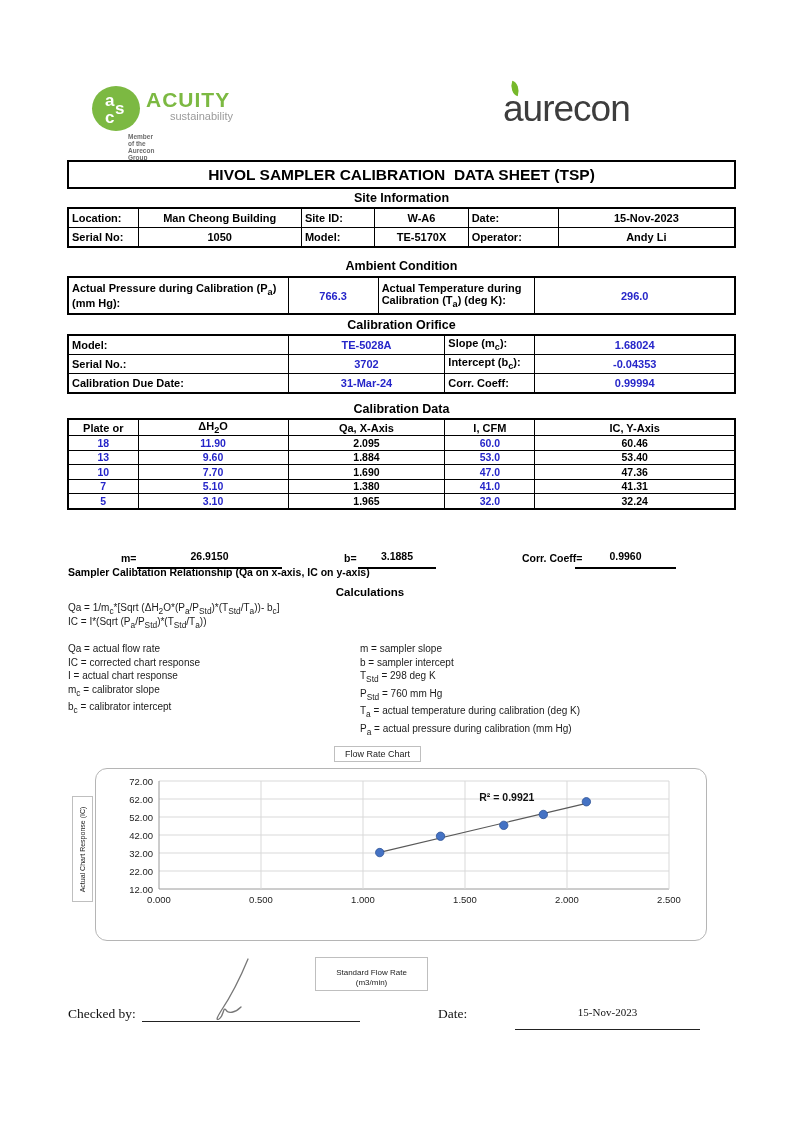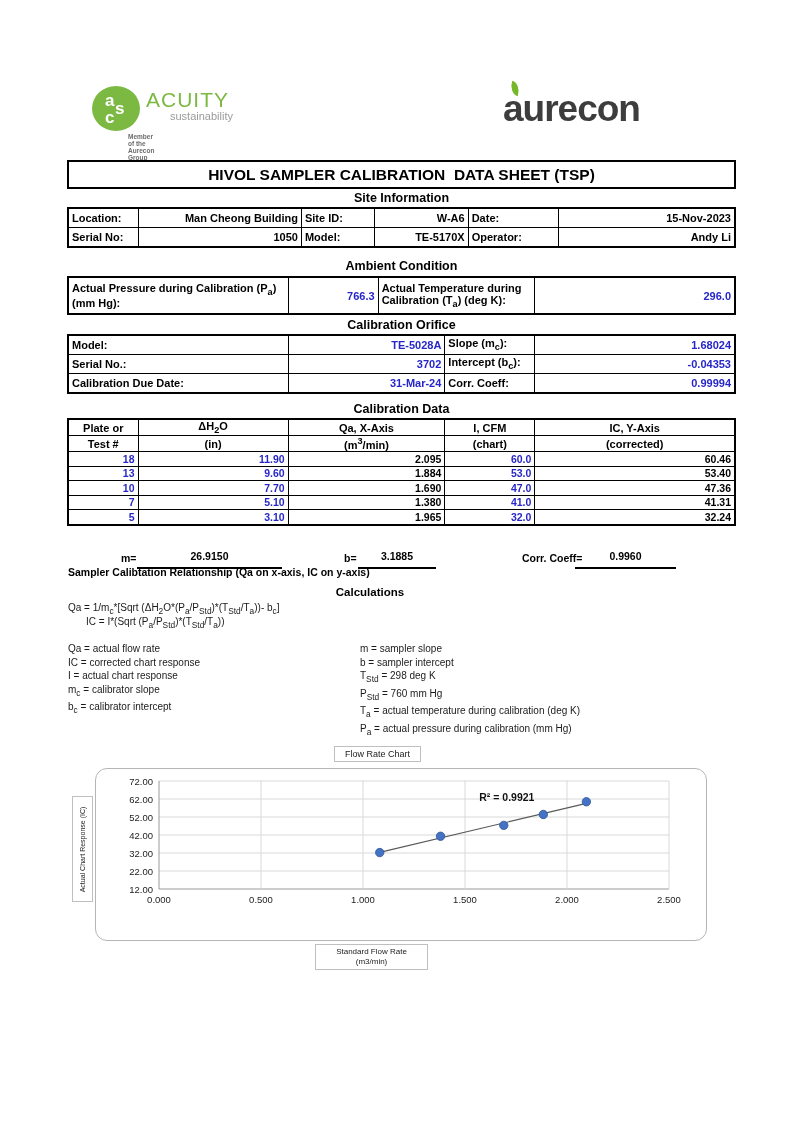--- a/index.html
+++ b/index.html
@@ -5,43 +5,43 @@
   html,body{margin:0;padding:0;background:#fff;}
   .page{position:relative;width:802px;height:1133px;background:#ffffff;
         font-family:"Liberation Sans", sans-serif;color:#000;overflow:hidden;}
 
   
   .logo-row{position:absolute;left:0;top:84px;width:802px;height:70px;}
   .acuity{position:absolute;left:92px;top:0;}
   .acuity-circle{position:absolute;left:0;top:2px;width:48px;height:45px;border-radius:50%;
                  background:#7cb942;}
   .acuity-circle svg{width:48px;height:45px;}
-  .acuity-name{position:absolute;left:54px;top:4px;font-size:21px;font-weight:normal;color:#7cb942;letter-spacing:1px;}
+  .acuity-name{position:absolute;left:54px;top:4px;font-size:21px;font-weight:bold;color:#7cb942;letter-spacing:1px;}
   .acuity-tag{position:absolute;left:78px;top:26px;font-size:11px;color:#9b9b9b;}
   .acuity-member{position:absolute;left:36px;top:49px;font-size:6.5px;font-weight:bold;color:#6d6d6d;}
   .aurecon{position:absolute;left:503px;top:4px;}
-  .aurecon-name{font-size:37px;font-weight:700;color:#3d3d3d;letter-spacing:-1px;
+  .aurecon-name{font-size:37px;font-weight:400;color:#3d3d3d;letter-spacing:-1px;
                 font-family:"Liberation Sans",sans-serif;}
   .aurecon-leaf{position:absolute;left:7px;top:-6px;width:10px;height:13px;background:#76b82a;
                 border-radius:0 100% 0 100%;transform:rotate(18deg);}
 
   
   .title-box{position:absolute;left:67px;top:160px;width:665px;height:25px;border:2px solid #000;
              display:flex;align-items:center;justify-content:center;}
   .title-box span{font-size:15.5px;font-weight:bold;white-space:pre;}
 
   .sec-head{position:absolute;left:67px;width:669px;text-align:center;font-weight:bold;font-size:12.5px;}
 
   
   table{border-collapse:collapse;table-layout:fixed;position:absolute;left:67px;width:669px;
         font-size:11px;font-weight:bold;}
   table{border:2px solid #000;}
   td{border:1px solid #000;padding:0 3px;height:18px;overflow:hidden;}
   td.lbl{text-align:left;}
-  td.val{text-align:right;}
+  td.val{text-align:center;}
   .blue{color:#2626c9;}
   #caldata-table td{height:13.5px;font-size:10.5px;}
   #caldata-table td.hdr{height:15px;font-size:11px;text-align:center;}
 
   
   .samp-head{position:absolute;left:68px;top:533px;font-size:10.5px;font-weight:bold;margin-top:33px;}
   .samp-row{position:absolute;left:0;top:550px;width:802px;height:20px;font-size:10.5px;font-weight:bold;}
   .samp-row .lab{position:absolute;top:2px;}
   .uline{position:absolute;top:0;border-bottom:2px solid #000;text-align:center;font-size:10.5px;font-weight:bold;height:17px;}
 
@@ -54,22 +54,22 @@
   
   .chart-wrap{position:absolute;left:0;top:744px;width:771px;height:235px;}
   .chart-title-box{position:absolute;left:334px;top:2px;border:1px solid #bfbfbf;background:#fff;
                    font-size:9px;padding:2px 10px;color:#222;}
   .chart-frame{position:absolute;left:95px;top:24px;width:610px;height:171px;border:1.5px solid #b5b5b5;
                border-radius:12px;background:#fff;}
   .ylab-box{position:absolute;left:72px;top:52px;width:19px;height:104px;border:1px solid #bfbfbf;background:#fff;
             display:flex;align-items:center;justify-content:center;}
   .ylab-box span{transform:rotate(-90deg);white-space:nowrap;font-size:7px;color:#222;}
   .plot-svg{position:absolute;left:100px;top:26px;}
-  .xlab-box{position:absolute;left:315px;top:200px;width:111px;height:22px;border:1px solid #bfbfbf;background:#fff;
-            font-size:8px;text-align:center;line-height:10px;padding-top:2px;color:#222;}
+  .xlab-box{position:absolute;left:315px;top:213px;width:111px;height:22px;border:1px solid #bfbfbf;background:#fff;
+            font-size:8px;text-align:center;line-height:10px;padding-top:10px;color:#222;}
 
   
   .footer{position:absolute;left:0;top:998px;width:802px;height:70px;
           font-family:"Liberation Serif", serif;font-size:13.5px;color:#111;}
   .chk-lab{position:absolute;left:68px;top:8px;}
   .chk-line{position:absolute;left:142px;top:0px;width:218px;height:23px;border-bottom:1.5px solid #222;}
   .date-lab{position:absolute;left:438px;top:8px;}
   .date-line{position:absolute;left:515px;top:0px;width:185px;height:23px;border-bottom:1.5px solid #222;
              text-align:center;font-size:11px;padding-top:8px;}
   .sig{position:absolute;left:196px;top:-42px;}
@@ -191,27 +191,20 @@
       </colgroup>
   <tbody>
         <tr>
           <td class="hdr">Plate or</td>
           <td class="hdr">ΔH<sub>2</sub>O</td>
           <td class="hdr">Qa, X-Axis</td>
           <td class="hdr">I, CFM</td>
           <td class="hdr">IC, Y-Axis</td>
         </tr>
         <tr>
-          <td class="hdr">Test #</td>
-          <td class="hdr">(in)</td>
-          <td class="hdr">(m<sup>3</sup>/min)</td>
-          <td class="hdr">(chart)</td>
-          <td class="hdr">(corrected)</td>
-        </tr>
-        <tr>
           <td class="val blue">18</td>
           <td class="val blue">11.90</td>
           <td class="val ">2.095</td>
           <td class="val blue">60.0</td>
           <td class="val ">60.46</td>
         </tr>
         <tr>
           <td class="val blue">13</td>
           <td class="val blue">9.60</td>
           <td class="val ">1.884</td>
@@ -247,21 +240,21 @@
     <span class="lab" style="left:121px;">m=</span>
     <span class="uline" style="left:137px;width:145px;">26.9150</span>
     <span class="lab" style="left:344px;">b=</span>
     <span class="uline" style="left:358px;width:78px;">3.1885</span>
     <span class="lab" style="left:522px;">Corr. Coeff=</span>
     <span class="uline" style="left:575px;width:101px;">0.9960</span>
   </div>
 
   <div class="calc-head">Calculations</div>
   <div class="formula" style="top:602px;">Qa = 1/m<sub>c</sub>*[Sqrt (ΔH<sub>2</sub>O*(P<sub>a</sub>/P<sub>Std</sub>)*(T<sub>Std</sub>/T<sub>a</sub>))- b<sub>c</sub>]</div>
-  <div class="formula" style="top:616px;margin-left:18px;">IC = I*(Sqrt (P<sub>a</sub>/P<sub>Std</sub>)*(T<sub>Std</sub>/T<sub>a</sub>))</div>
+  <div class="formula" style="top:616px;">IC = I*(Sqrt (P<sub>a</sub>/P<sub>Std</sub>)*(T<sub>Std</sub>/T<sub>a</sub>))</div>
   <div class="defs" style="left:68px;top:642px;" id="defs-left">
       <div>Qa = actual flow rate</div>
       <div>IC = corrected chart response</div>
       <div>I = actual chart response</div>
       <div>m<sub>c</sub>  = calibrator slope</div>
       <div>b<sub>c</sub>  = calibrator intercept</div>
     </div>
   <div class="defs" style="left:360px;top:642px;" id="defs-right">
       <div>m = sampler slope</div>
       <div>b  = sampler intercept</div>
@@ -311,14 +304,23 @@
         <circle cx="443.33599999999996" cy="44.480000000000004" r="4.2" fill="#4472c4" stroke="#2e5395" stroke-width="0.8"></circle>
         <circle cx="486.38000000000005" cy="31.772000000000006" r="4.2" fill="#4472c4" stroke="#2e5395" stroke-width="0.8"></circle>
         <text x="379.28000000000003" y="31.16000000000001" font-size="10.5" font-weight="600" fill="#111" font-family="Liberation Sans, sans-serif">R² = 0.9921</text>
       </svg>
     <div class="xlab-box">
       <div>Standard Flow Rate</div>
       <div>(m3/min)</div>
     </div>
   </div>
 
+  <div class="footer">
+    <span class="chk-lab">Checked by:</span>
+    <span class="chk-line"></span>
+    <svg class="sig" width="70" height="68">
+      <path d="M52,3 C45,20 33,43 25,55 C22,60 19,65 23,63 C28,60 27,50 30,54 C32,58 39,57 45,51" fill="none" stroke="#777" stroke-width="1.3" stroke-linecap="round"></path>
+    </svg>
+    <span class="date-lab">Date:</span>
+    <span class="date-line">15-Nov-2023</span>
+  </div>
 
 </div>
 
 </body></html>

